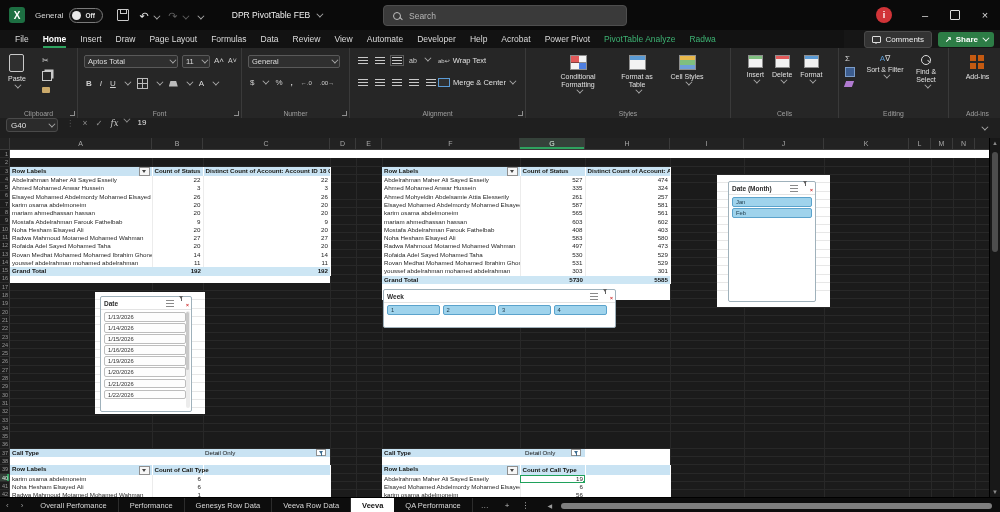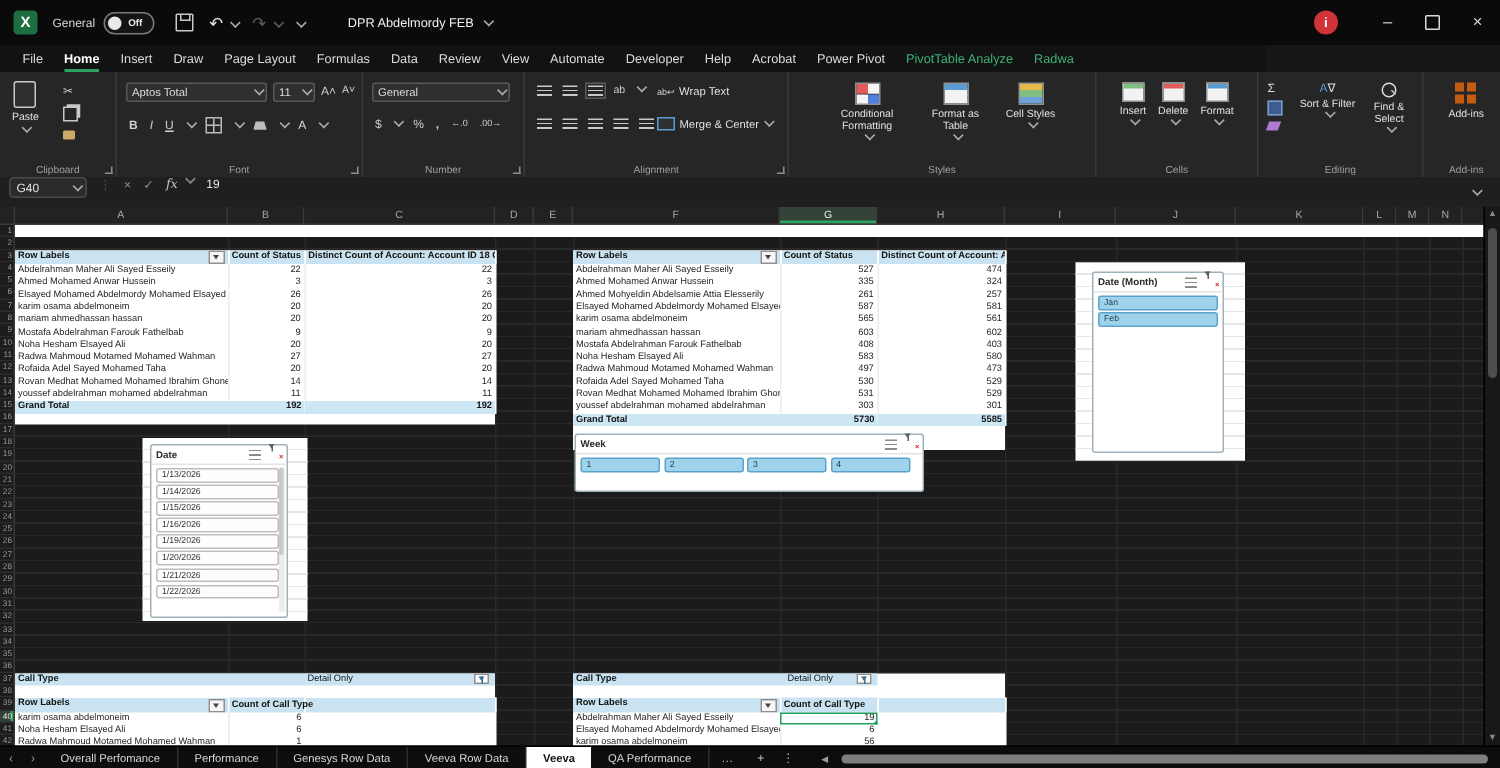--- a/index.html
+++ b/index.html
@@ -138,22 +138,26 @@
       <span class="knob"></span>
       <span class="st">Off</span>
     </div>
     <div class="qat">
       <span class="sv"></span>
       <span><span class="undo">↶</span> <span class="chev"></span></span>
       <span><span class="redo">↷</span> <span class="chev dim"></span></span>
       <span><span class="chev"></span></span>
     </div>
     <div class="doc-title">
-      <span>DPR Abdelmordy FEB</span>
+      <span>DPR PivotTable FEB</span>
         <span class="chev"></span>
+    </div>
+    <div class="searchbox">
+      <span class="mag"></span>
+      <span class="ph">Search</span>
     </div>
     <div class="win-right">
       <div class="avatar">i</div>
       <div class="wbtn">–</div>
       <div class="wbtn">
           <span class="restore"></span>
         </div>
       <div class="wbtn">×</div>
     </div>
   </div>
@@ -168,20 +172,31 @@
     <span class="mtab">Data</span>
     <span class="mtab">Review</span>
     <span class="mtab">View</span>
     <span class="mtab">Automate</span>
     <span class="mtab">Developer</span>
     <span class="mtab">Help</span>
     <span class="mtab">Acrobat</span>
     <span class="mtab">Power Pivot</span>
     <span class="mtab accent">PivotTable Analyze</span>
     <span class="mtab accent">Radwa</span>
+  </div>
+  <div class="menu-right">
+    <div class="pill comments">
+        <span class="bubble"></span>
+        <span>Comments</span>
+      </div>
+    <div class="pill share">
+        <span>↗</span>
+        <span>Share</span>
+        <span class="chev" style="border-color:#fff"></span>
+      </div>
   </div>
 
   <div class="ribbon">
     <div class="rgroup" style="width:78px">
       <div class="bigbtn abs" style="left:8px;top:6px">
         <div style="width:13px;height:16px;border:1px solid #c9c9c9;border-radius:2px;background:#2f2f2f"></div>
         <span style="margin-top:3px">Paste</span>
           <span class="chev" style="margin-top:1px"></span>
       </div>
       <div class="abs" style="left:42px;top:8px;display:flex;flex-direction:column;gap:6px">

